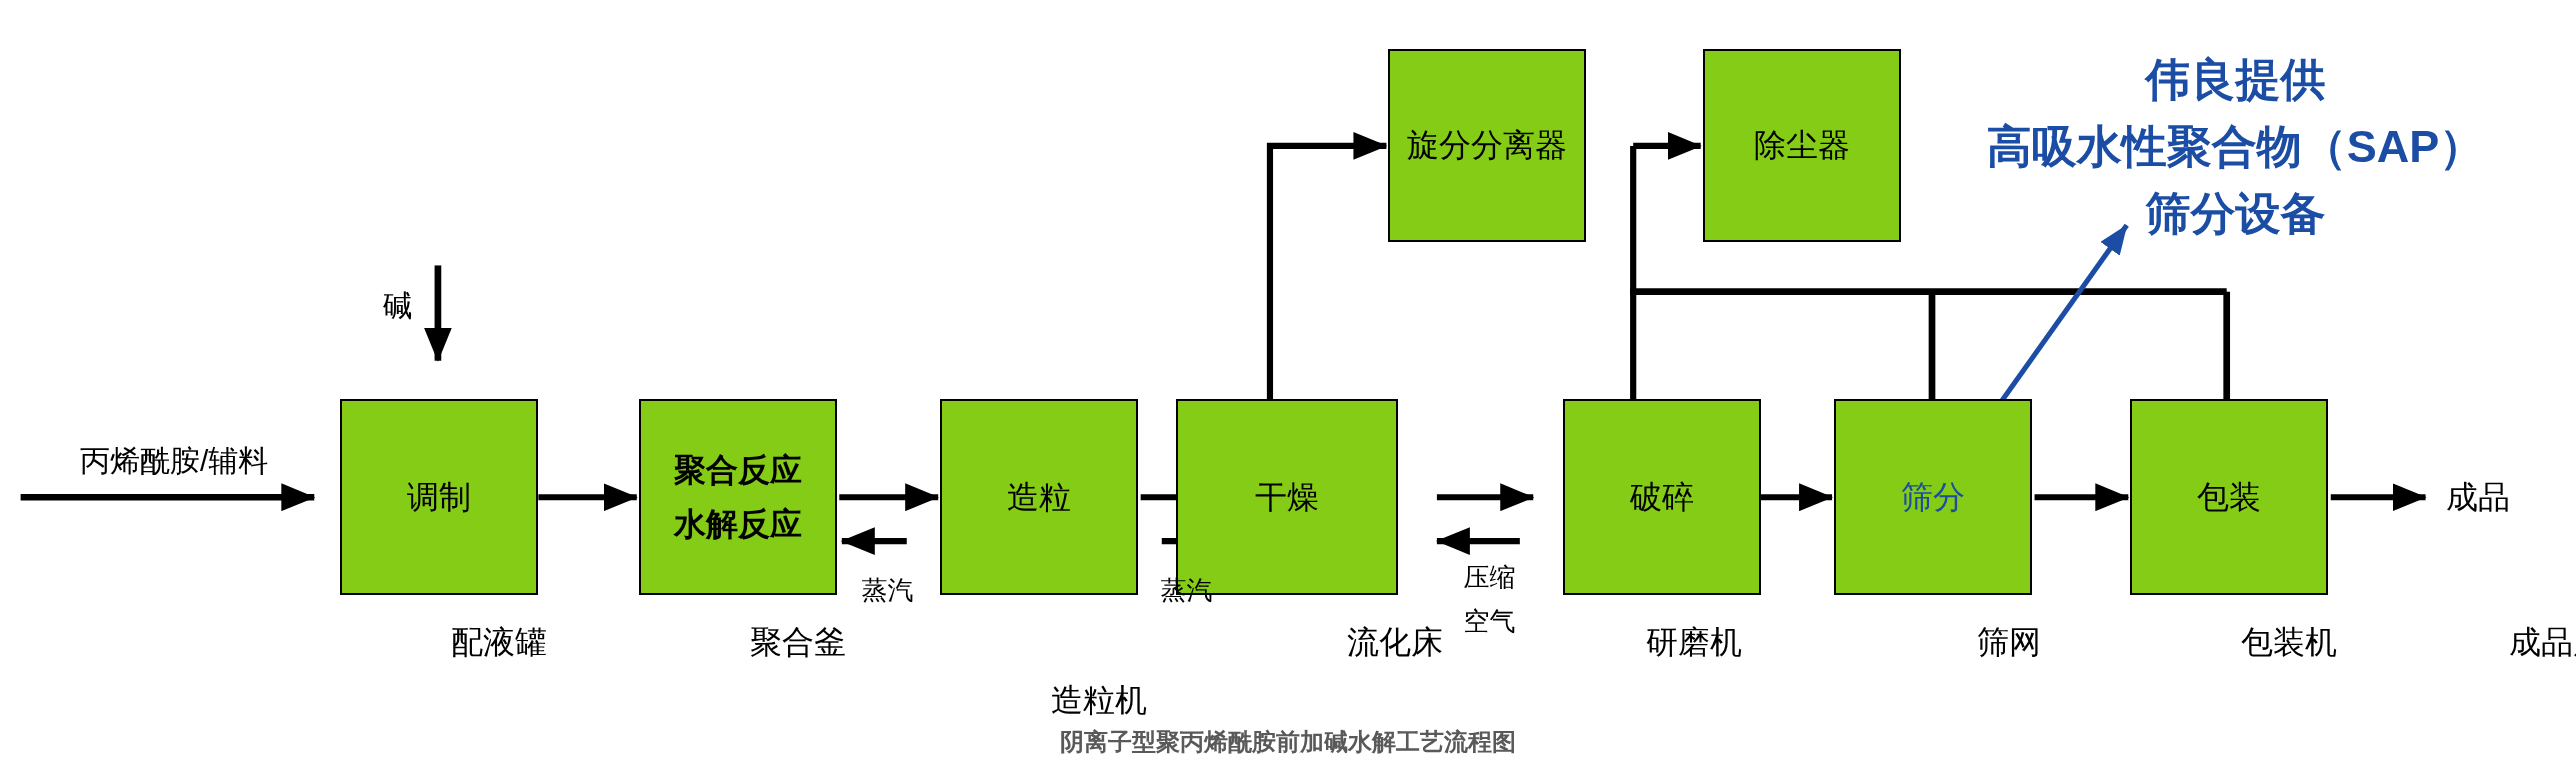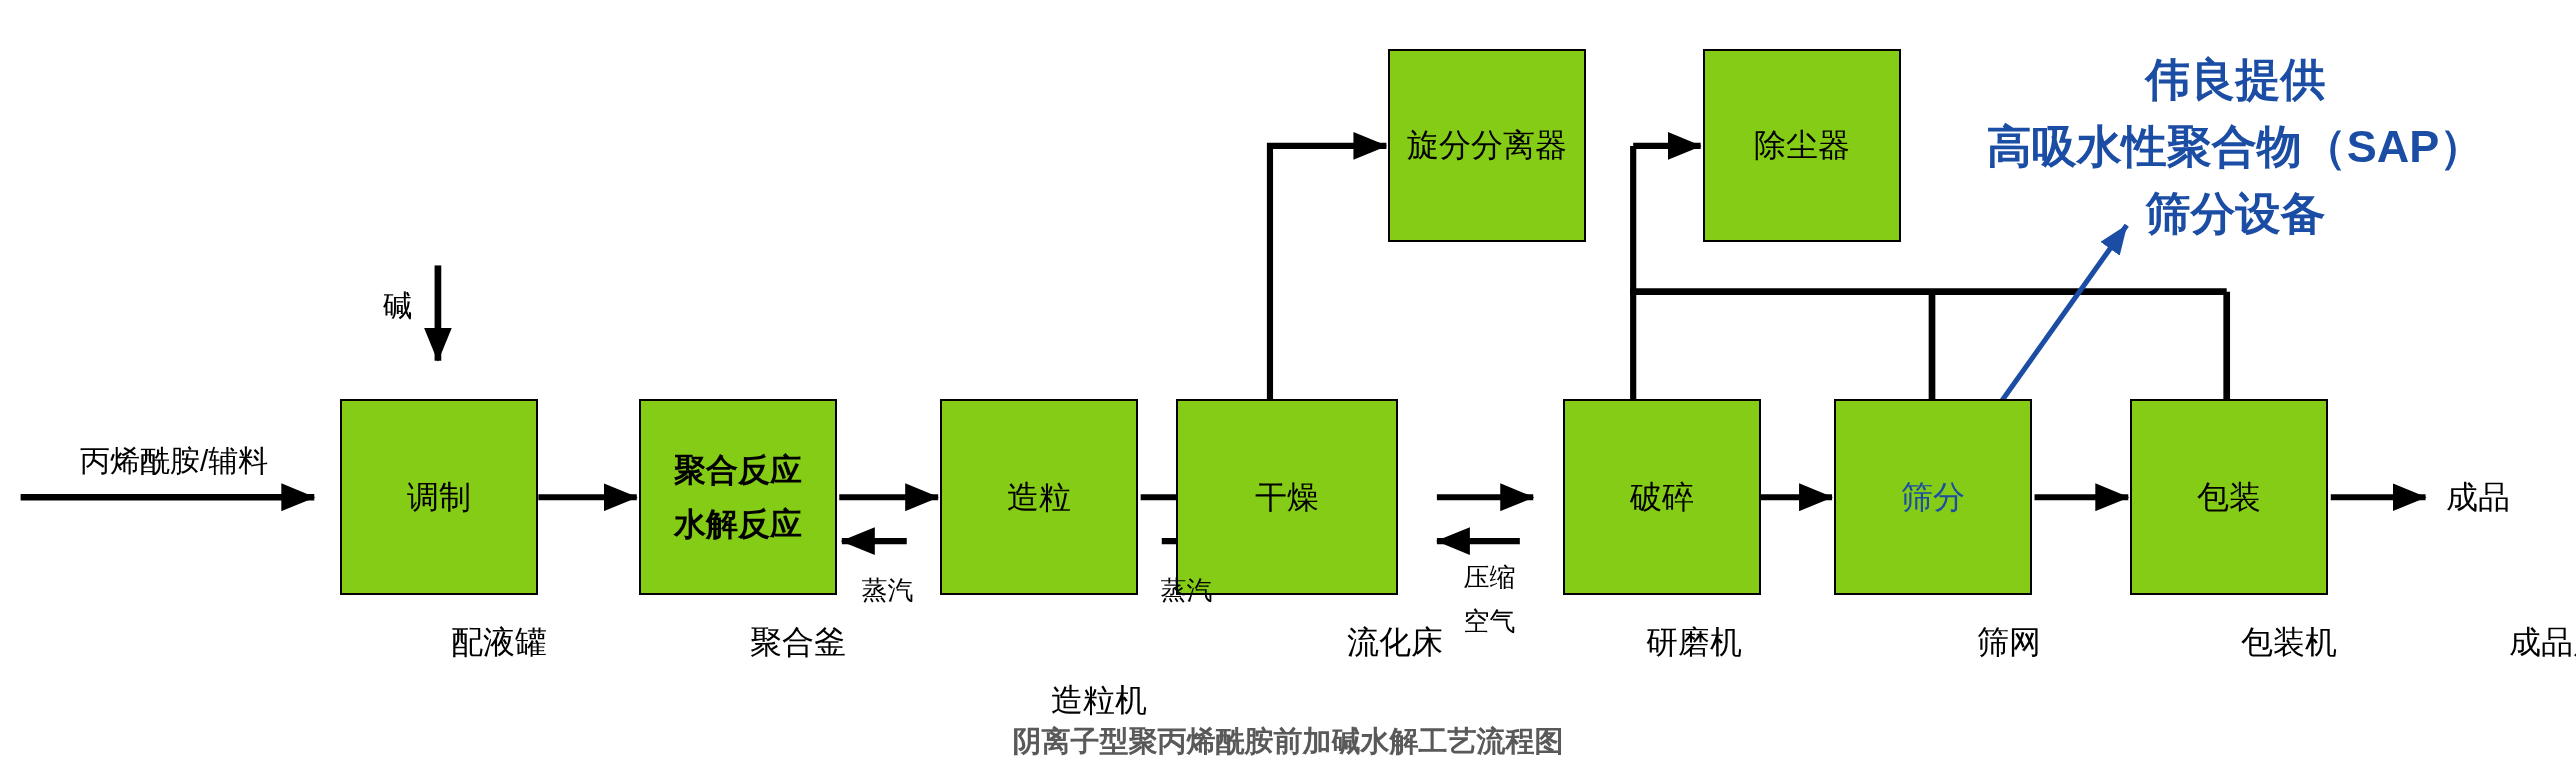--- a/index.html
+++ b/index.html
@@ -79,21 +79,21 @@
     z-index: 2;
   }
   #diagram-title {
     position: absolute;
     left: 0;
     top: 720px;
     width: 2576px;
     height: 43px;
     line-height: 43px;
     text-align: center;
-    font-size: 29px;
+    font-size: 24px;
     font-weight: 600;
     color: #595959;
     z-index: 2;
   }
 </style>
 </head>
 <body>
 
 <div id="canvas">
 

